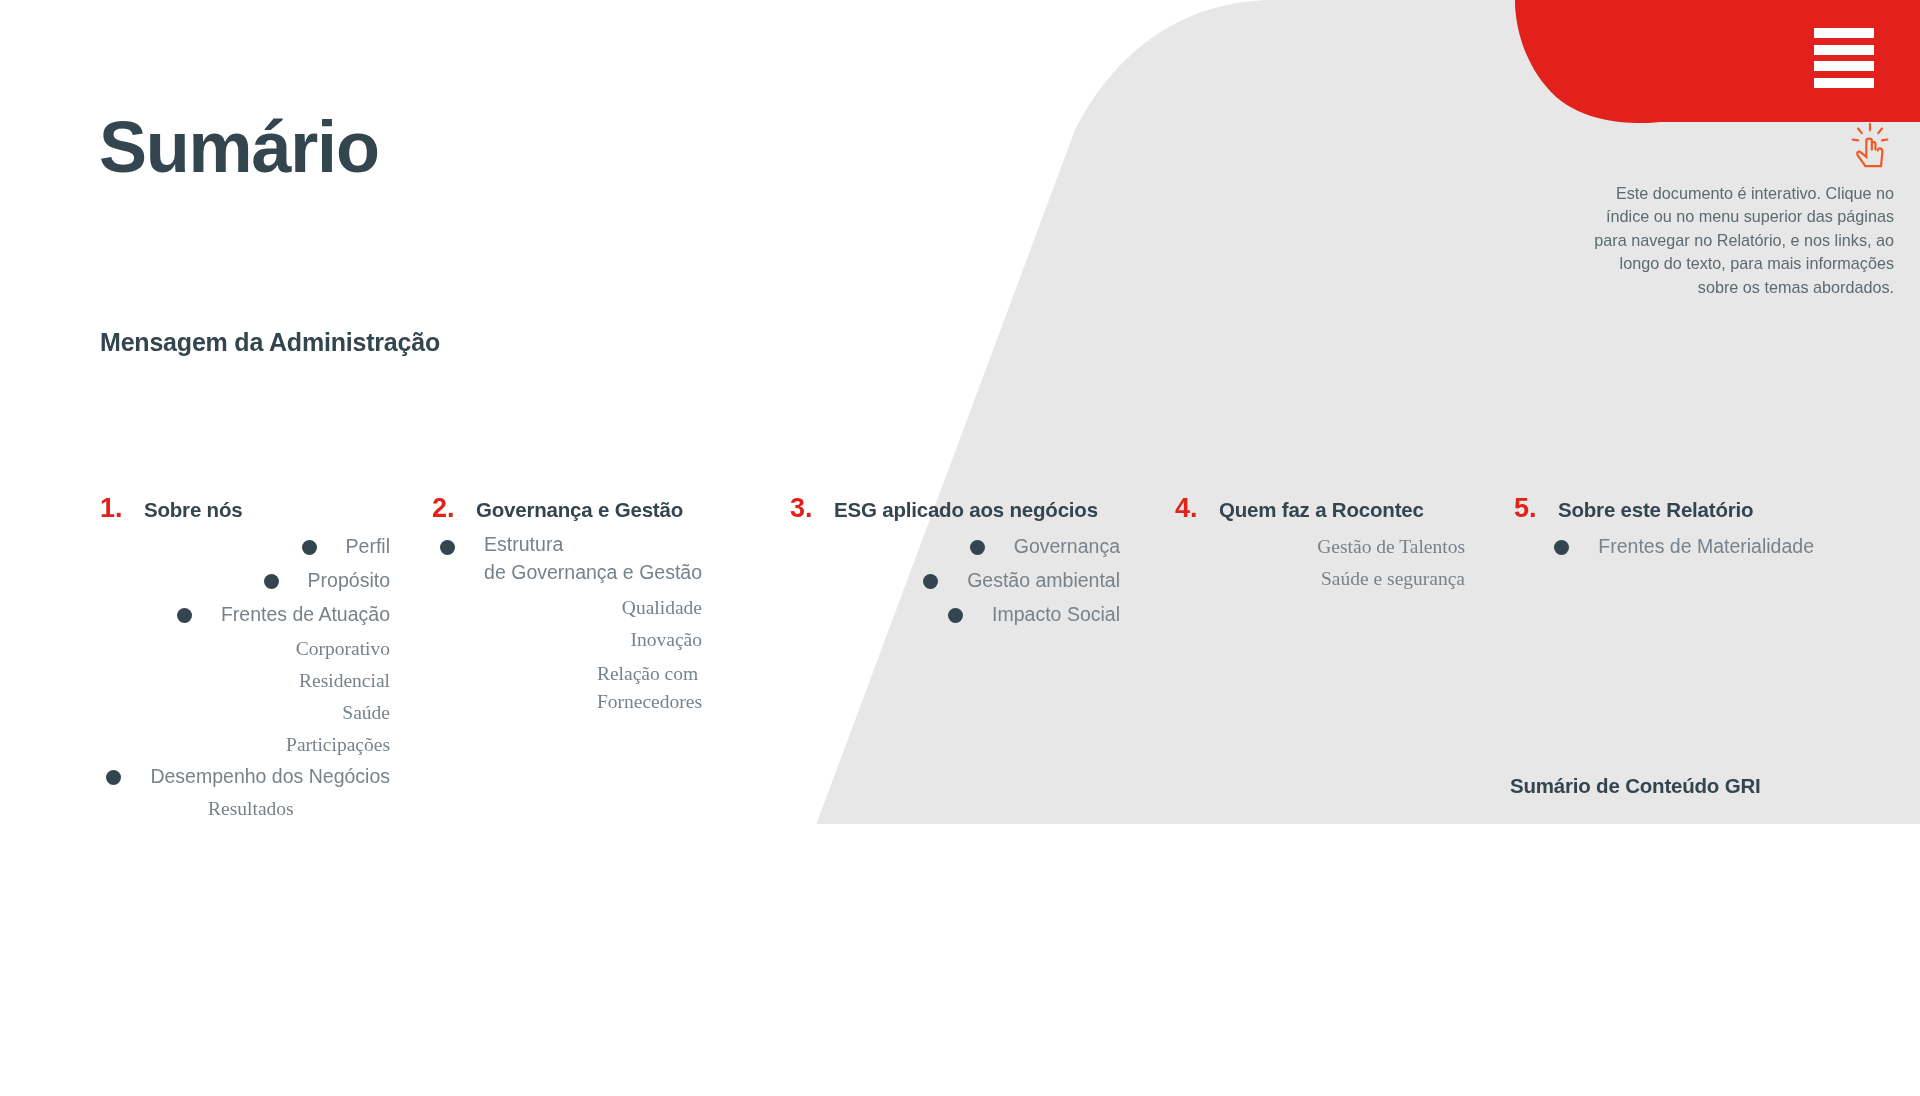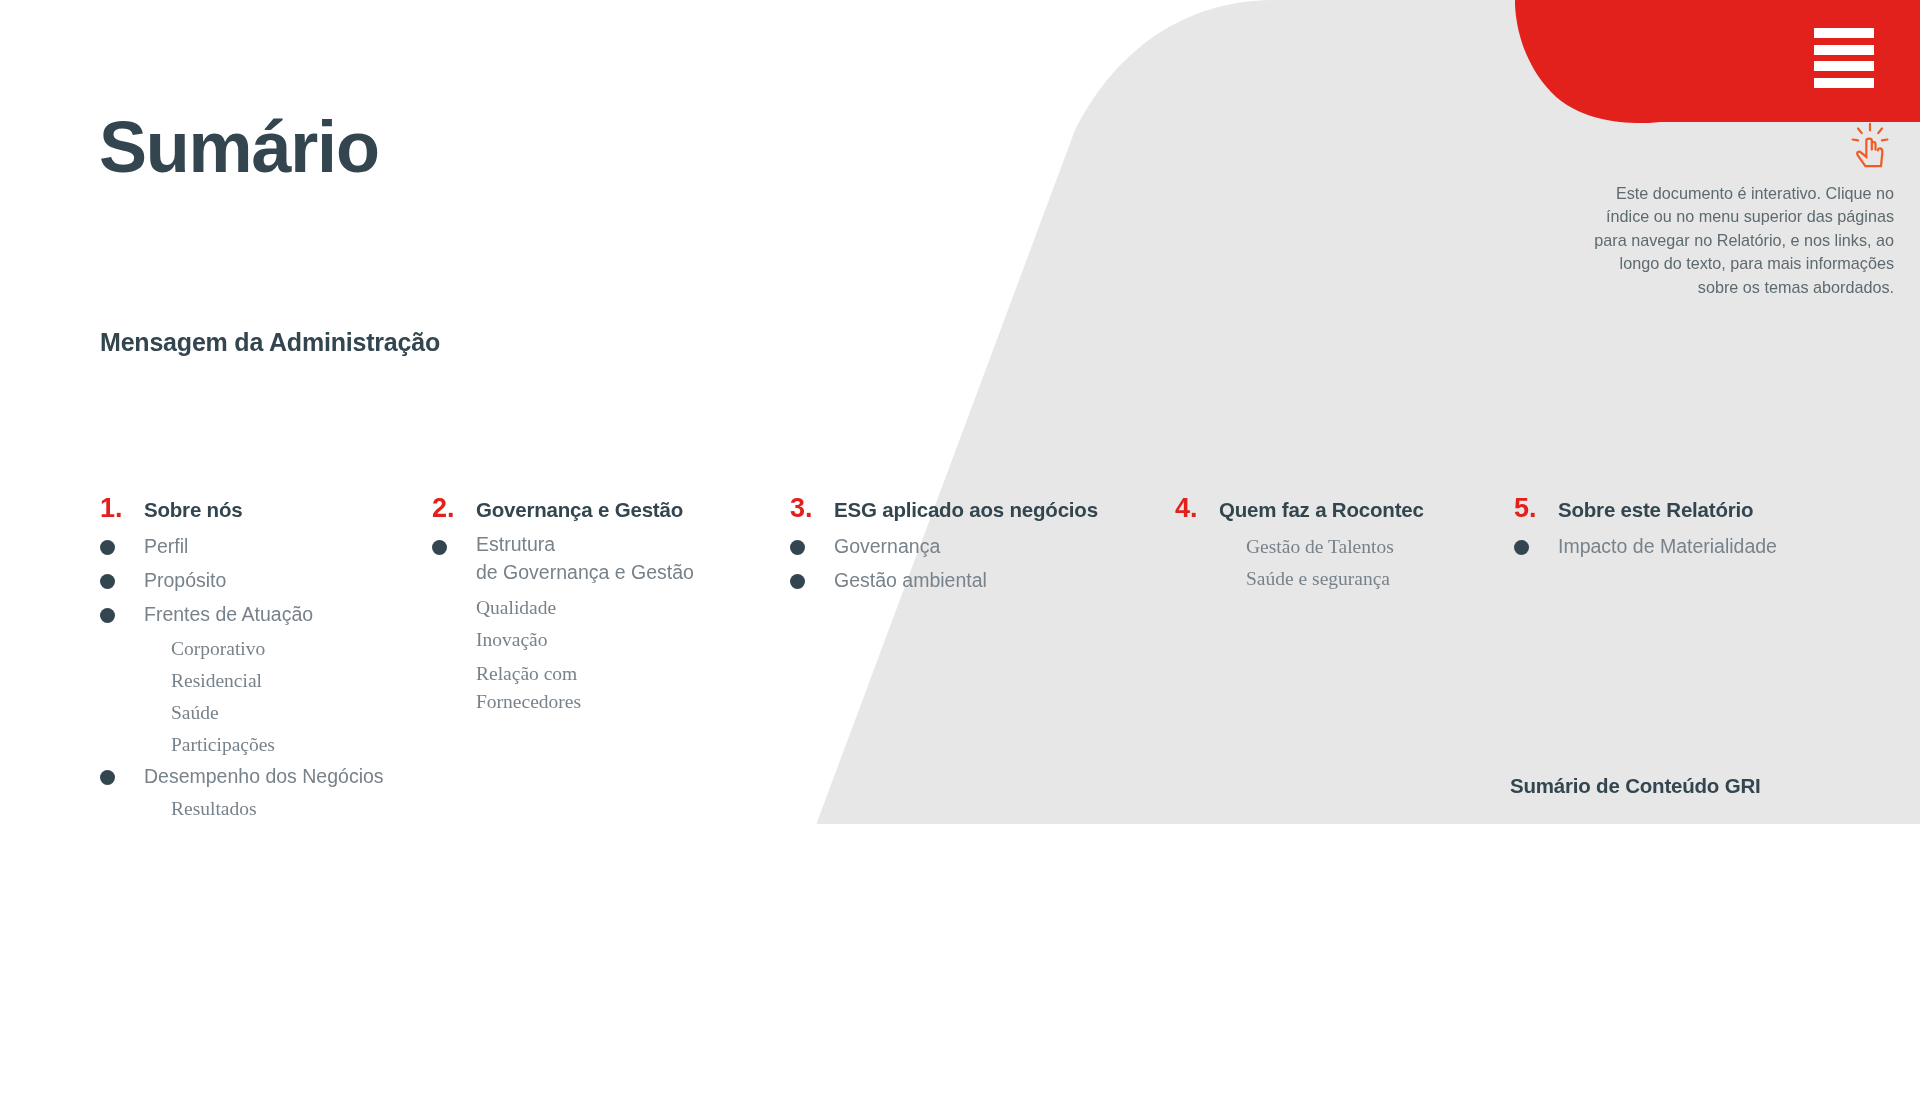--- a/index.html
+++ b/index.html
@@ -112,20 +112,21 @@
     font-size: 20.5px;
     font-weight: 700;
     letter-spacing: -0.2px;
     white-space: nowrap;
   }
   .toc-item {
     display: flex;
     align-items: flex-start;
     margin-bottom: 2px;
     min-height: 32px;
+    justify-content: flex-end;
   }
   .bullet-slot {
     width: 44px;
     flex: 0 0 44px;
     display: flex;
     align-items: flex-start;
     padding-top: 9px;
   }
   .bullet {
     width: 15px; height: 15px;
@@ -284,20 +285,26 @@
           <span class="bullet"></span>
         </span>
       <span class="item-label">Governança</span>
     </div>
     <div class="toc-item">
       <span class="bullet-slot">
           <span class="bullet"></span>
         </span>
       <span class="item-label">Gestão ambiental</span>
     </div>
+    <div class="toc-item">
+      <span class="bullet-slot">
+          <span class="bullet"></span>
+        </span>
+      <span class="item-label">Impacto Social</span>
+    </div>
   </div>
 
   <div class="toc-col" style="left:1175px; top:495px; width:290px;">
     <div class="sec-head">
       <span class="sec-num small-dot">4.</span>
       <span class="sec-title">Quem faz a Rocontec</span>
     </div>
     <div class="toc-item sub">
       <span class="bullet-slot"></span>
       <span class="item-label">Gestão de Talentos</span>
@@ -310,19 +317,19 @@
 
   <div class="toc-col" style="left:1514px; top:495px; width:300px;">
     <div class="sec-head">
       <span class="sec-num">5.</span>
       <span class="sec-title">Sobre este Relatório</span>
     </div>
     <div class="toc-item">
       <span class="bullet-slot">
           <span class="bullet"></span>
         </span>
-      <span class="item-label">Impacto de Materialidade</span>
+      <span class="item-label">Frentes de Materialidade</span>
     </div>
   </div>
 
   <a id="gri-link">Sumário de Conteúdo GRI</a>
 
 </div>
 
 </body></html>

